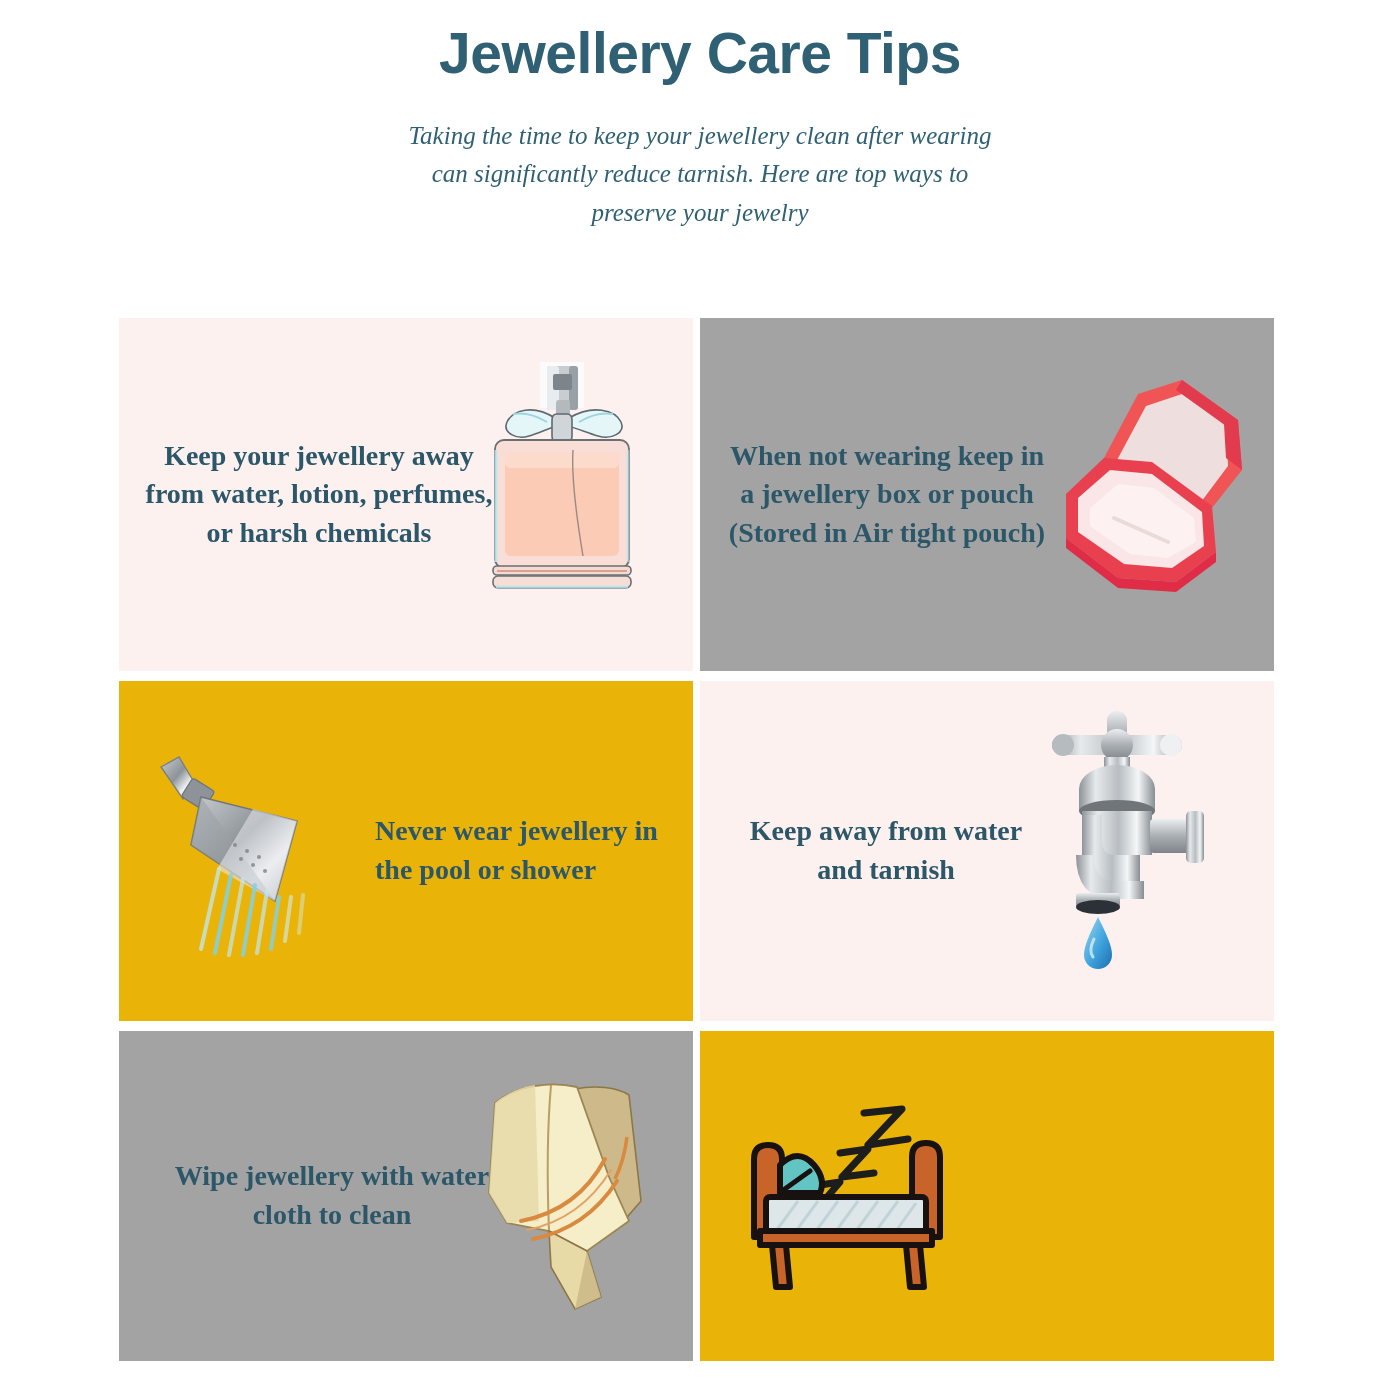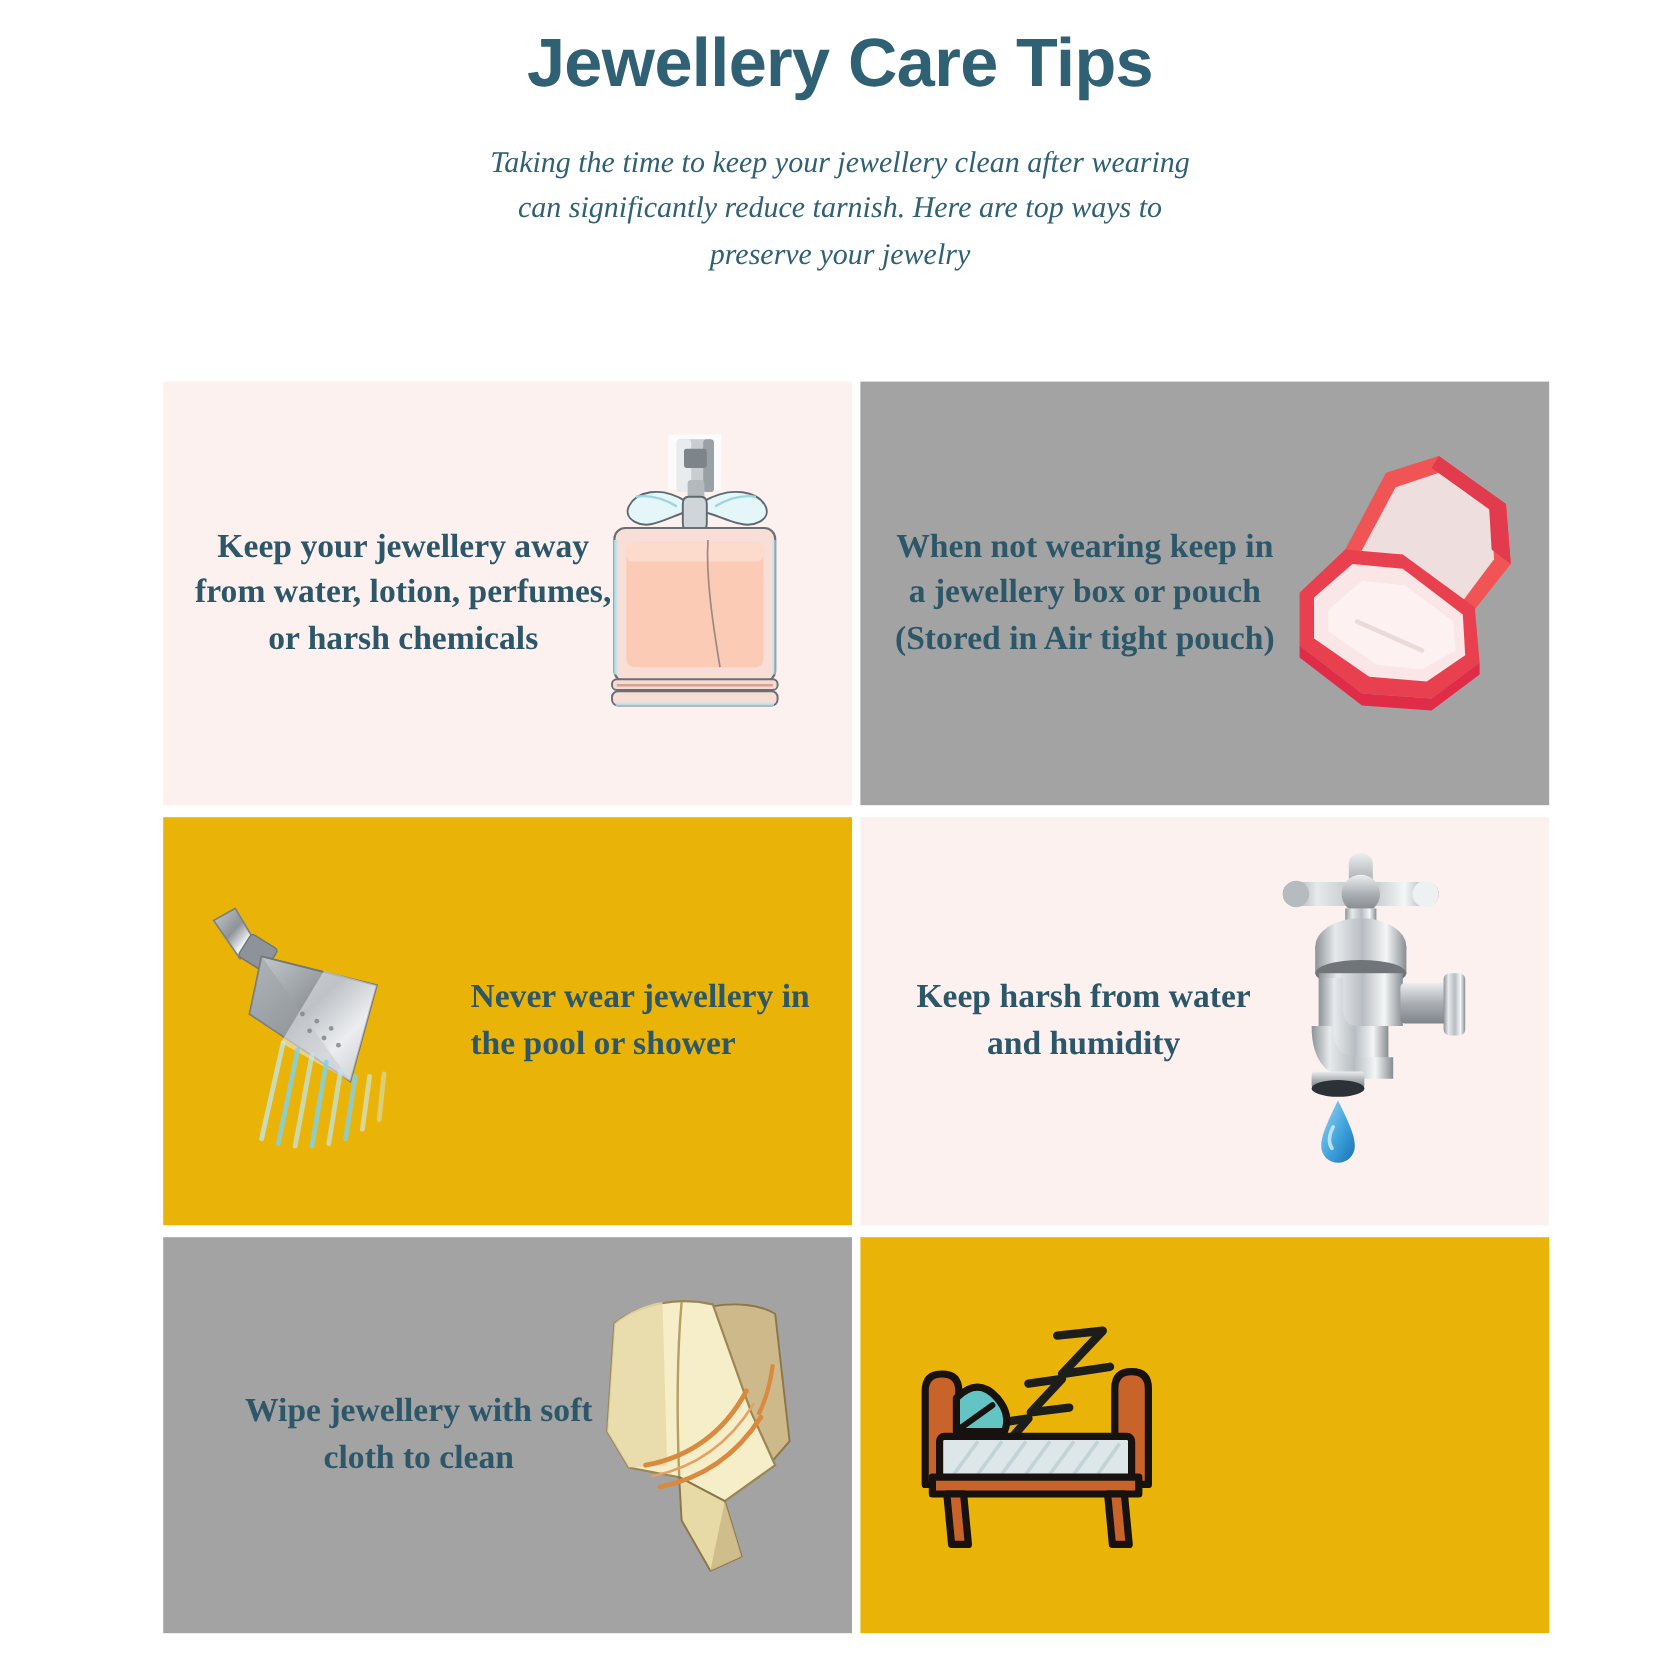--- a/index.html
+++ b/index.html
@@ -27,21 +27,21 @@
     font-size:25px;
     line-height:1.55;
     color:#2f6073;
     width:620px;
     margin:32px auto 0 auto;
     text-align:center;
   }
 
   .grid{
     position:absolute;
-    left:136px; top:318px;
+    left:119px; top:318px;
     width:1151px; height:1040px;
     display:grid;
     grid-template-columns:574px 574px;
     grid-template-rows:353px 340px 330px;
     column-gap:7px;
     row-gap:10px;
   }
 
   .card{
     position:relative;
@@ -202,21 +202,21 @@
             <path d="M122 148 L114 200" stroke="#7fd2ea" stroke-width="4" opacity="0.8"></path>
             <path d="M134 148 L128 192" stroke="#cfeff8" stroke-width="4" opacity="0.6"></path>
             <path d="M146 146 L142 184" stroke="#cfeff8" stroke-width="4" opacity="0.45"></path>
           </g>
         </svg>
       </div>
       <div class="card-text">Never wear jewellery in the pool or shower</div>
     </div>
 
     <div class="card bg-pink art-right c4">
-      <div class="card-text">Keep harsh from water and humidity</div>
+      <div class="card-text">Keep away from water and tarnish</div>
       <div class="art art-faucet">
         <svg viewBox="0 0 190 270" width="190" height="270">
           <defs>
             <linearGradient id="chrome" x1="0" y1="0" x2="1" y2="0">
               <stop offset="0%" stop-color="#8d9398"></stop>
               <stop offset="22%" stop-color="#e7eaec"></stop>
               <stop offset="52%" stop-color="#b7bdc1"></stop>
               <stop offset="78%" stop-color="#f4f6f7"></stop>
               <stop offset="100%" stop-color="#878d92"></stop>
             </linearGradient>
@@ -254,21 +254,21 @@
           <rect x="44" y="182" width="44" height="14" rx="3" fill="url(#chrome2)"></rect>
           <ellipse cx="66" cy="196" rx="22" ry="7" fill="#2b3136"></ellipse>
 
           <path d="M66 206 C56 226 52 236 52 244 a14 14 0 0 0 28 0 c0 -8 -4 -18 -14 -38 Z" fill="url(#drop)"></path>
           <path d="M62 228 C58 236 58 242 61 246" stroke="#cfeaf8" stroke-width="3" fill="none" stroke-linecap="round" opacity="0.85"></path>
         </svg>
       </div>
     </div>
 
     <div class="card bg-blue art-right c5">
-      <div class="card-text">Wipe jewellery with soft cloth to clean</div>
+      <div class="card-text">Wipe jewellery with water cloth to clean</div>
       <div class="art art-cloth">
         <svg viewBox="0 0 180 230" width="180" height="230">
 
           <path d="M98 8 C118 4 140 6 152 14 L164 120 L138 150 L112 120 Z" fill="#cdb98a" stroke="#8c7747" stroke-width="1.6"></path>
 
           <path d="M18 22 C40 4 74 0 100 6 L132 96 L152 140 L110 170 L72 150 L30 142 L12 112 Z" fill="#f6edc9" stroke="#9a8752" stroke-width="1.8"></path>
 
           <path d="M18 22 C30 12 44 6 58 4 L62 140 L30 142 L12 112 Z" fill="#e6d9a9" opacity="0.85"></path>
 
           <path d="M74 4 C70 50 70 100 72 150" stroke="#b79f62" stroke-width="2" fill="none"></path>

